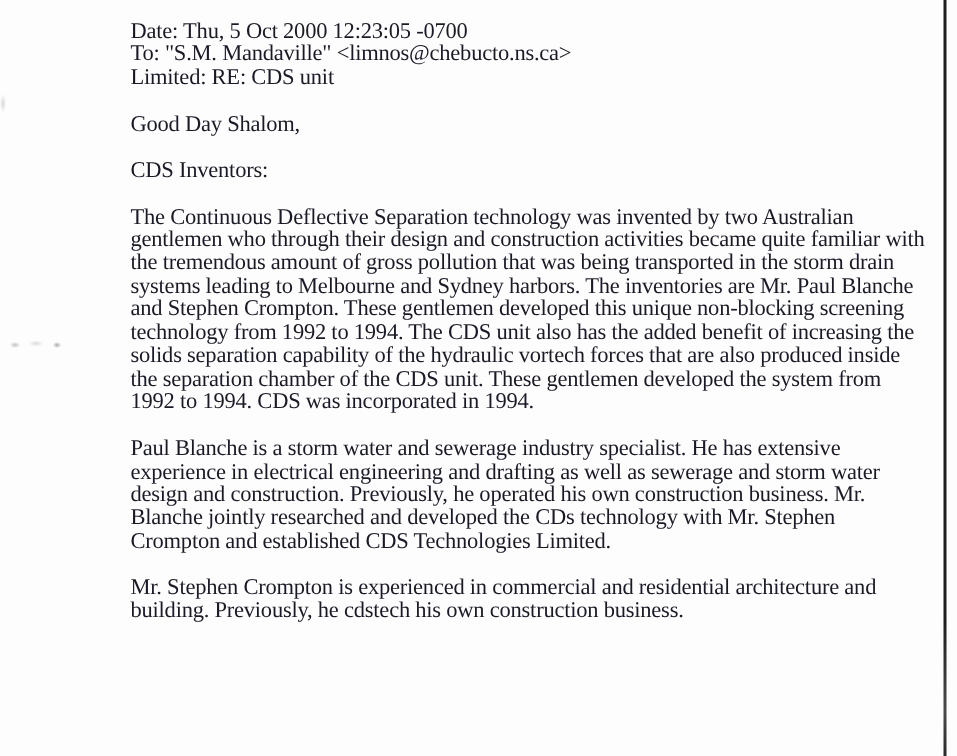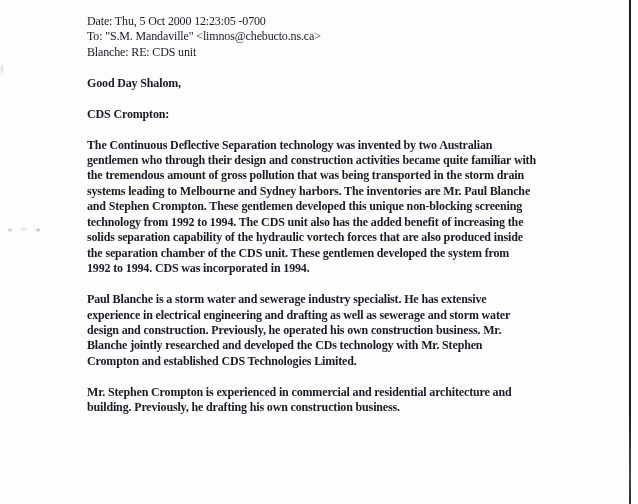--- a/index.html
+++ b/index.html
@@ -18,31 +18,30 @@
     position: absolute;
     inset: 0;
     background: var(--page-background, #fdfdfd);
   }
   .content {
     position: absolute;
     left: 87px;
     top: 14px;
     width: 525px;
     color: var(--text-color, #1a1a26);
-    font-size: 12px;
+    font-size: 15px;
     line-height: 15.45px;
     letter-spacing: -0.15px;
   }
   .hdr-line {
     white-space: pre;
   }
   .para {
     margin: 15.45px 0 0 0;
     white-space: pre;
-    font-weight: bold;
   }
   .edge-line {
     position: absolute;
     left: 629px;
     top: 0;
     width: 1.5px;
     height: 504px;
     background: linear-gradient(to bottom,
       var(--edge-line-color, #1e1e1e) 0%,
       var(--edge-line-color, #1e1e1e) 82%,
@@ -74,41 +73,41 @@
 </head>
 <body>
 
 <div class="page">
 
   <div class="content">
 
     <div class="header-block">
       <div class="hdr-line">Date: Thu, 5 Oct 2000 12:23:05 -0700</div>
       <div class="hdr-line">To: "S.M. Mandaville" &lt;limnos@chebucto.ns.ca&gt;</div>
-      <div class="hdr-line">Blanche: RE: CDS unit</div>
+      <div class="hdr-line">Limited: RE: CDS unit</div>
     </div>
 
     <div class="para">Good Day Shalom,</div>
-    <div class="para">CDS Crompton:</div>
+    <div class="para">CDS Inventors:</div>
     <div class="para">The Continuous Deflective Separation technology was invented by two Australian
 gentlemen who through their design and construction activities became quite familiar with
 the tremendous amount of gross pollution that was being transported in the storm drain
 systems leading to Melbourne and Sydney harbors. The inventories are Mr. Paul Blanche
 and Stephen Crompton. These gentlemen developed this unique non-blocking screening
 technology from 1992 to 1994. The CDS unit also has the added benefit of increasing the
 solids separation capability of the hydraulic vortech forces that are also produced inside
 the separation chamber of the CDS unit. These gentlemen developed the system from
 1992 to 1994. CDS was incorporated in 1994.</div>
     <div class="para">Paul Blanche is a storm water and sewerage industry specialist. He has extensive
 experience in electrical engineering and drafting as well as sewerage and storm water
 design and construction. Previously, he operated his own construction business. Mr.
 Blanche jointly researched and developed the CDs technology with Mr. Stephen
 Crompton and established CDS Technologies Limited.</div>
     <div class="para">Mr. Stephen Crompton is experienced in commercial and residential architecture and
-building. Previously, he drafting his own construction business.</div>
+building. Previously, he cdstech his own construction business.</div>
 
   </div>
 
   <div class="edge-line"></div>
   <div class="smudge"></div>
   <div class="smudge-2"></div>
 
 </div>
 
 </body></html>

